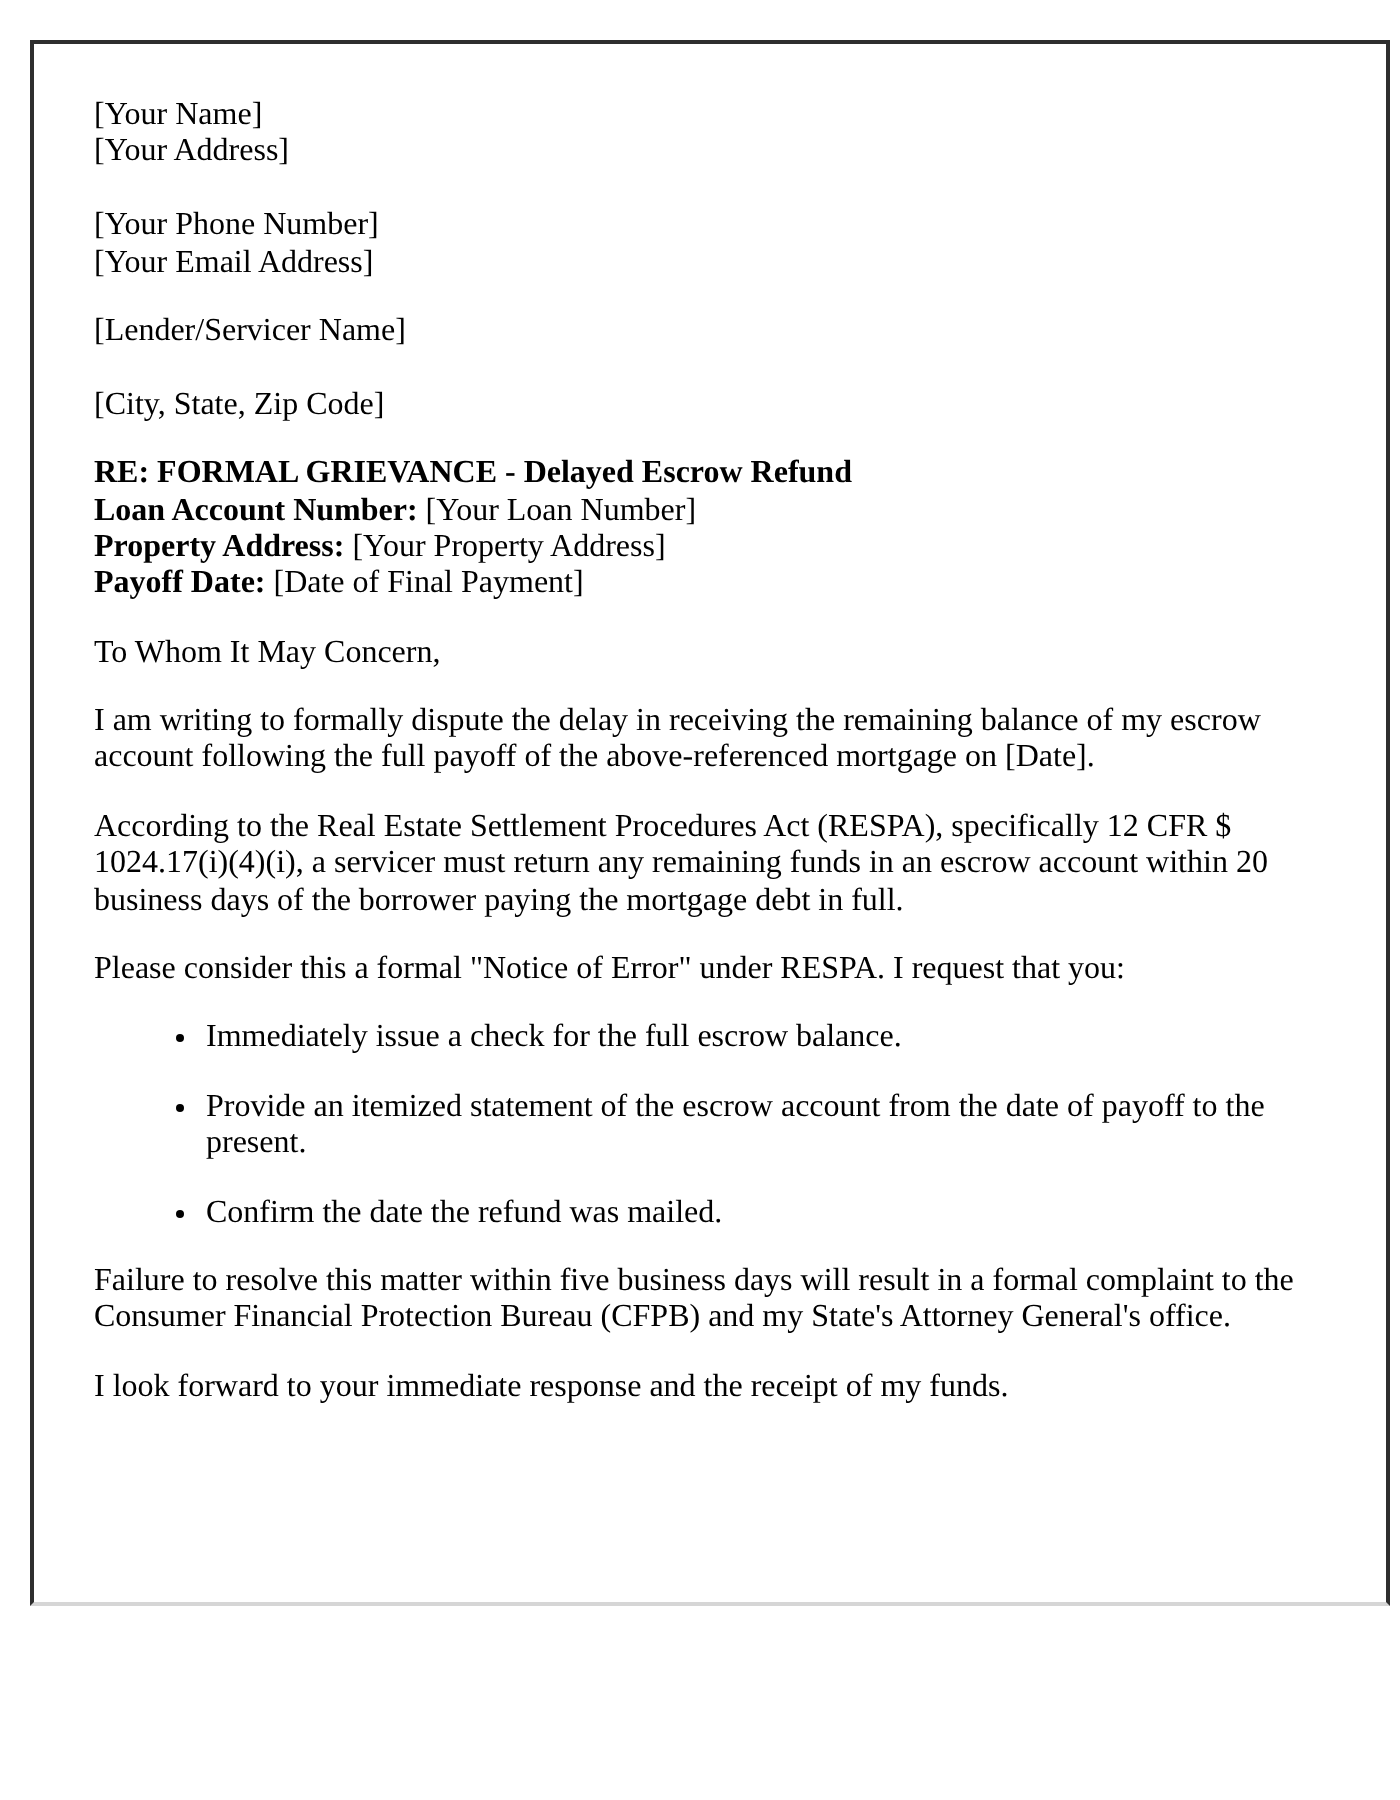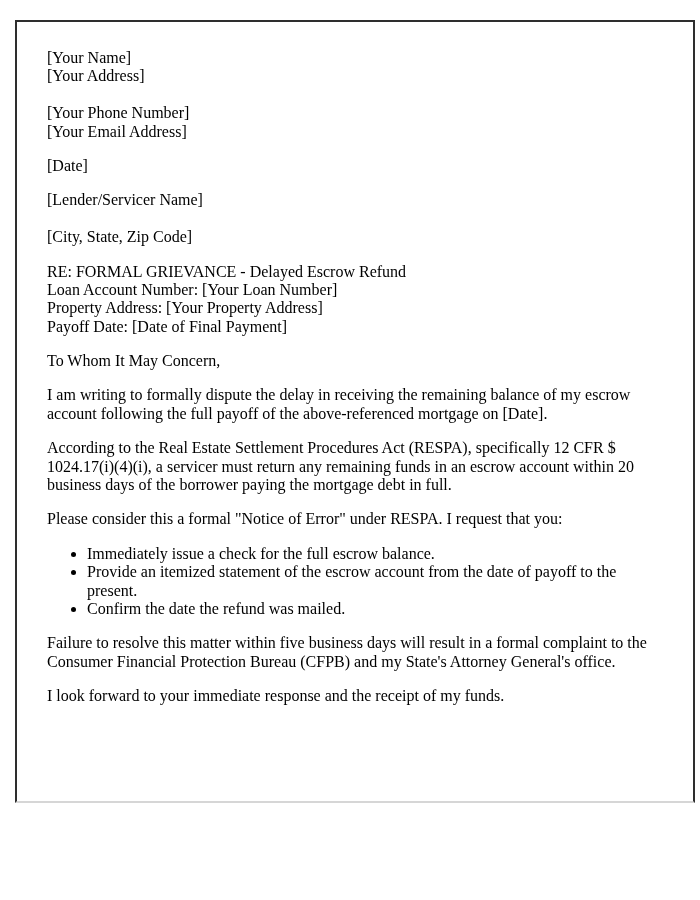--- a/index.html
+++ b/index.html
@@ -33,39 +33,38 @@
   .letter p {
     margin: 16px 0;
     line-height: 1.15;
   }
   .letter ul {
     margin: 16px 0;
     padding-left: 40px;
     line-height: 1.15;
   }
   .letter li {
-    margin: 0;
+    margin: 16px;
   }
-  b, strong { font-weight: normal; margin-top: 24px; }
+  b, strong { font-weight: bold; margin-top: 24px; }
 </style>
 </head>
 <body>
 
 <div class="page">
   <div class="letter">
 
     <p>
       <span>[Your Name]</span><br>
       <span>[Your Address]</span><br>
       <br>
       <span>[Your Phone Number]</span><br>
       <span>[Your Email Address]</span>
     </p>
 
-    <p>[Date]</p>
 
     <p>
       <span>[Lender/Servicer Name]</span><br>
       <br>
       <span>[City, State, Zip Code]</span>
     </p>
 
     <p>
       <strong>RE: FORMAL GRIEVANCE - Delayed Escrow Refund</strong><br>
       <strong>Loan Account Number:</strong><span> [Your Loan Number]</span><br>

